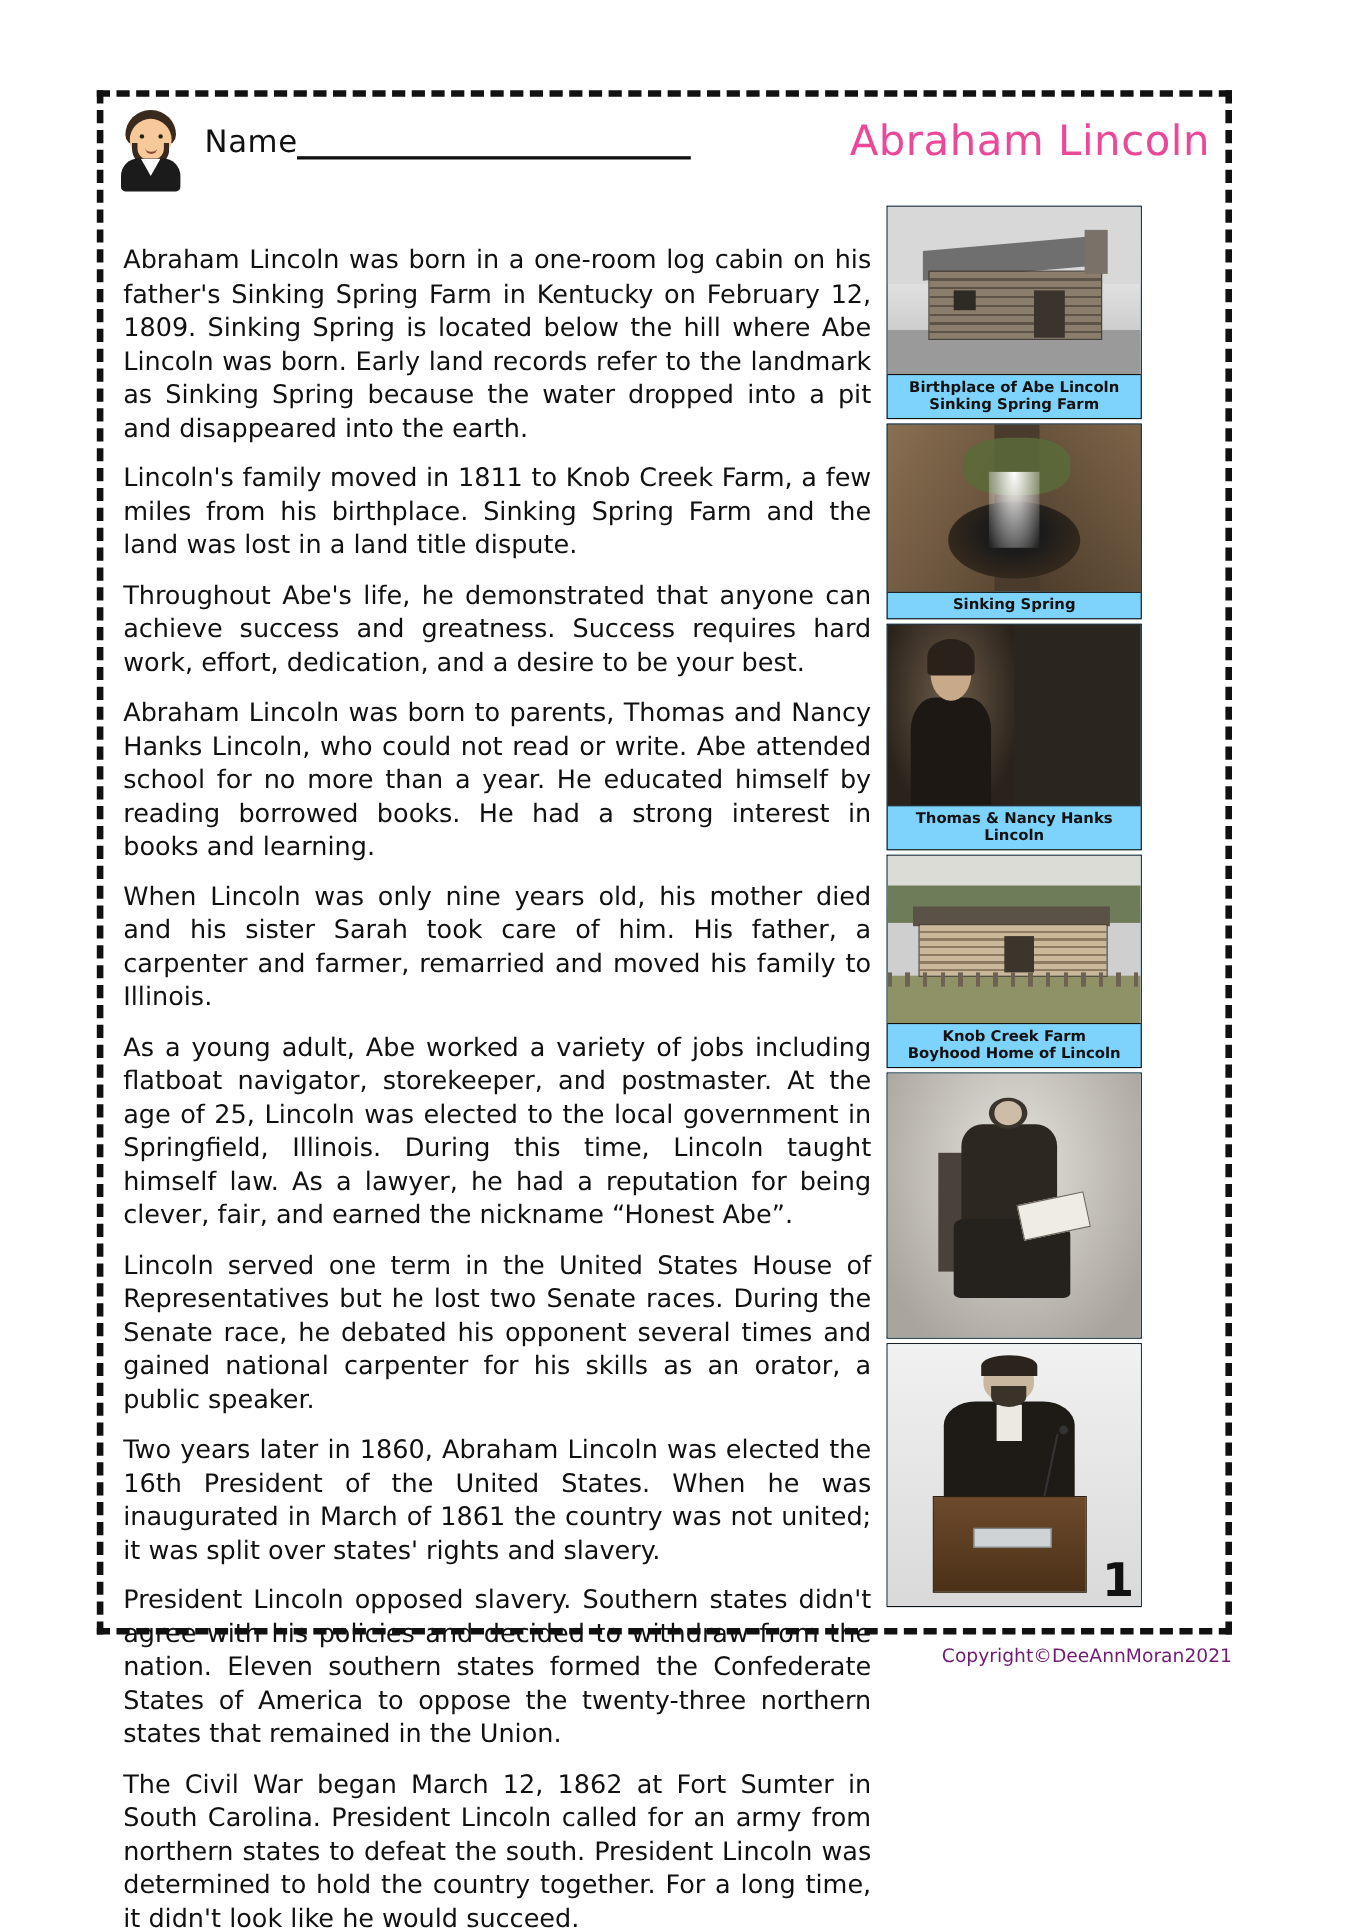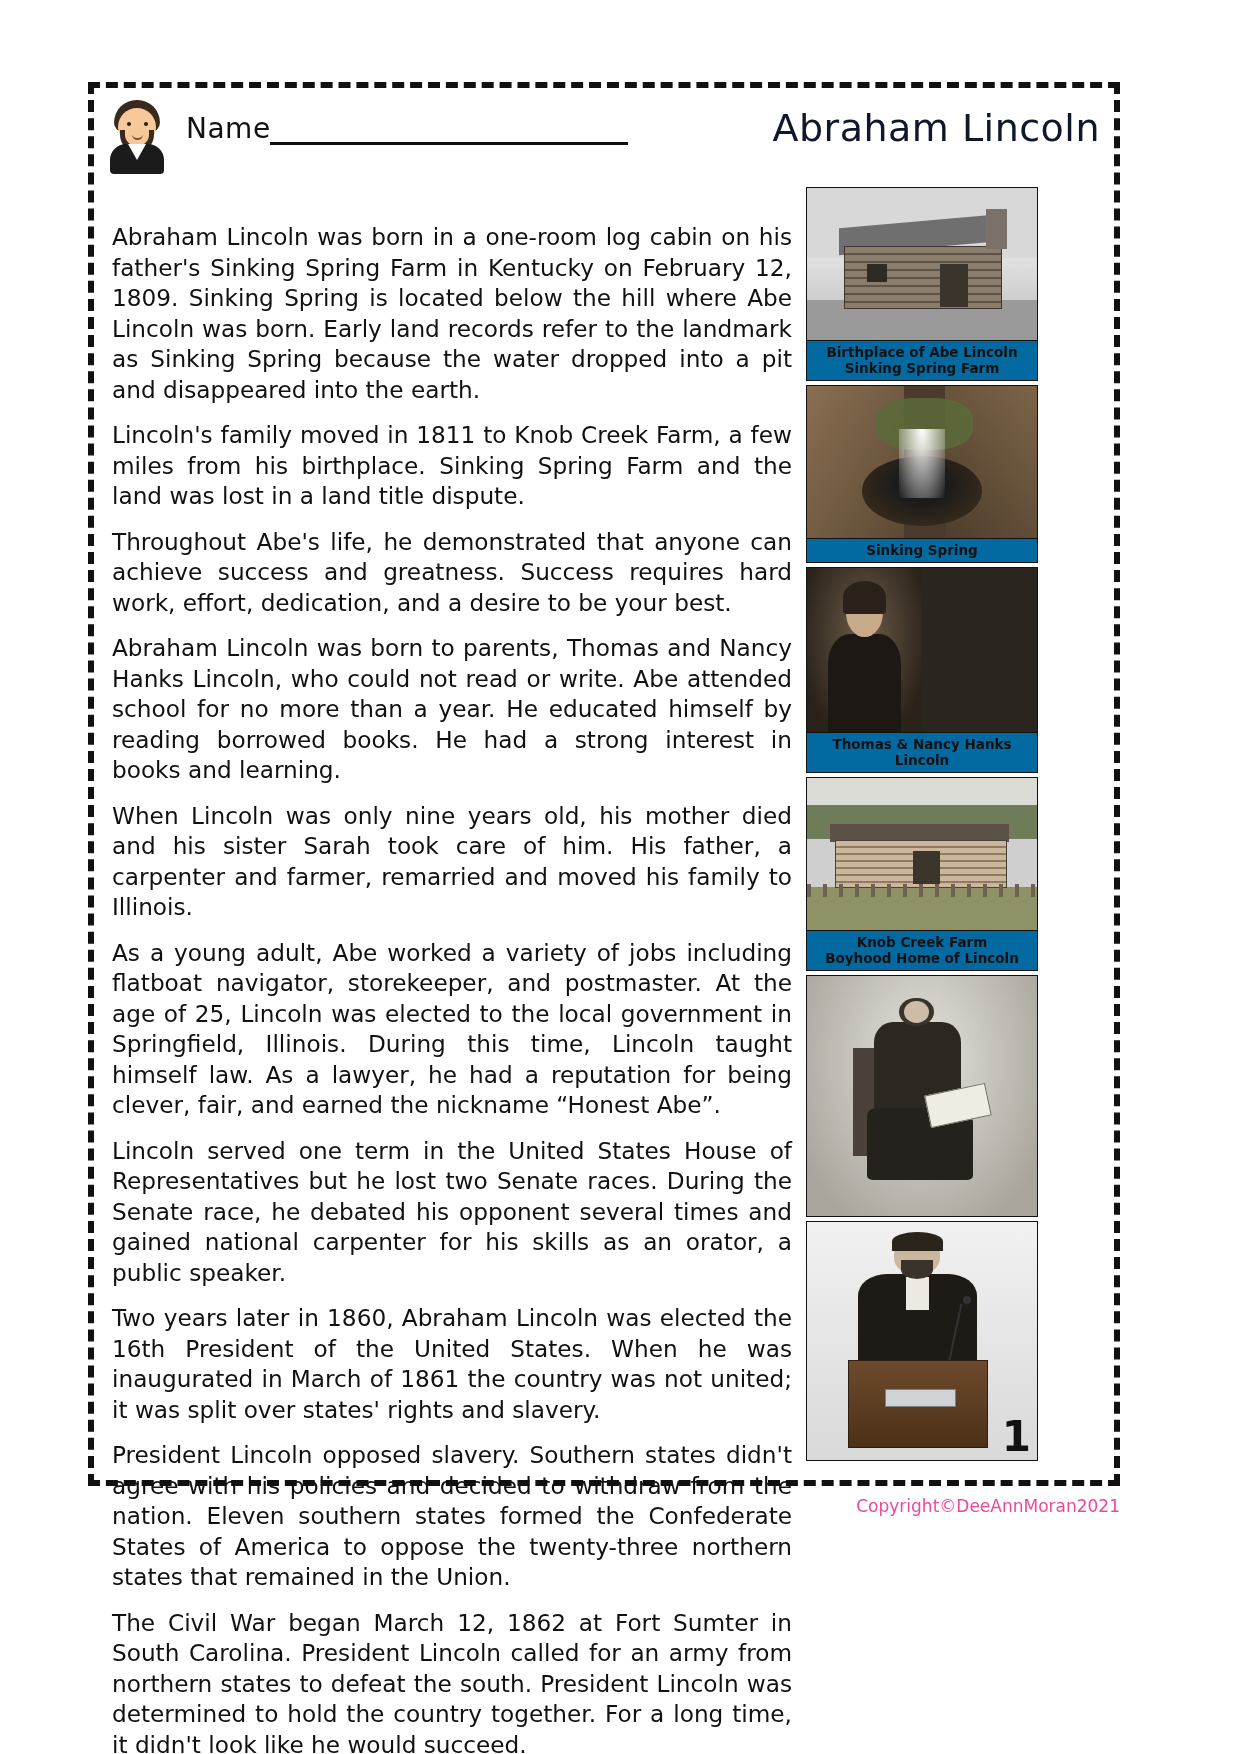--- a/index.html
+++ b/index.html
@@ -129,21 +129,21 @@
     left: 170px;
     top: 50px;
     width: 358px;
     border-bottom: 3px solid #111;
   }
   .doc-title {
     position: absolute;
     right: 10px;
     top: 14px;
     font-size: 38px;
-    color: #0f172a;
+    color: #ec4899;
     letter-spacing: 0.5px;
     white-space: nowrap;
   }
 
   
   .body-cols {
     position: absolute;
     left: 0;
     top: 98px;
     width: 1010px;
@@ -170,21 +170,21 @@
     position: absolute;
     left: 706px;
     top: -3px;
     width: 232px;
   }
   .fig {
     width: 232px;
     margin-bottom: 4px;
     border: 1.5px solid #111;
     box-sizing: border-box;
-    background: #0369a1;
+    background: #7dd3fc;
   }
   .fig .pic {
     width: 100%;
     display: block;
     position: relative;
     overflow: hidden;
   }
   .fig .cap {
     border-top: 1.5px solid #111;
     text-align: center;
@@ -271,21 +271,21 @@
   .pic-podium .mic { position:absolute; left:64%; top:34%; width:2px; height:26%; background:#333; transform: rotate(12deg); }
   .pic-podium .micball { position:absolute; left:68%; top:31%; width:8px; height:8px; background:#333; border-radius:50%; }
   .pic-podium .num { position:absolute; right:6px; bottom:2px; font-size:42px; font-weight:bold; color:#111; line-height:1; }
 
   
   .copyright {
     position: absolute;
     right: 120px;
     top: 1496px;
     font-size: 17px;
-    color: #ec4899;
+    color: #701a75;
     font-family: "DejaVu Sans", sans-serif;
   }
 </style>
 </head>
 <body>
 
 <div class="page">
 
   <div class="frame"></div>
 

